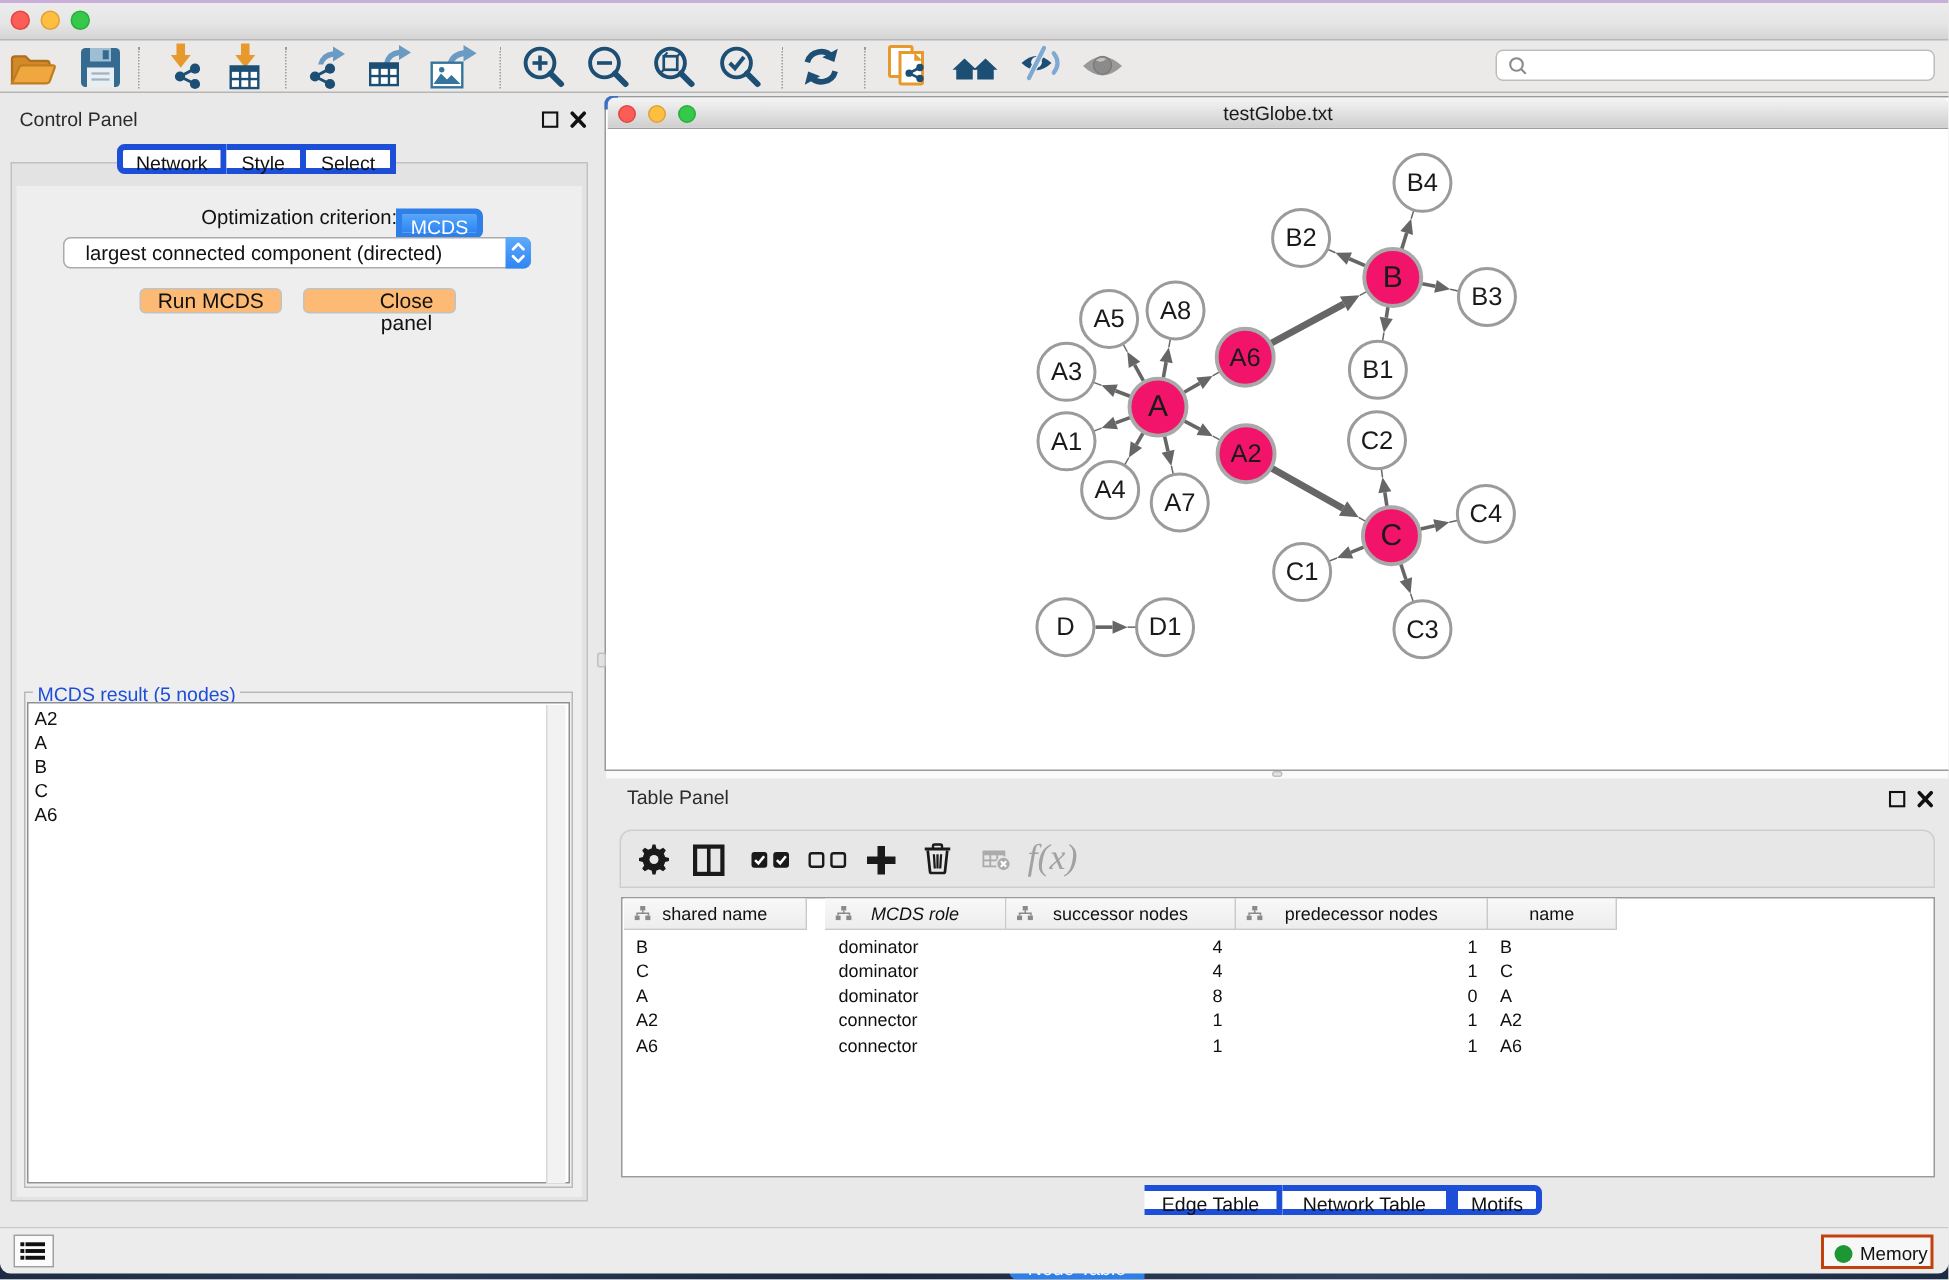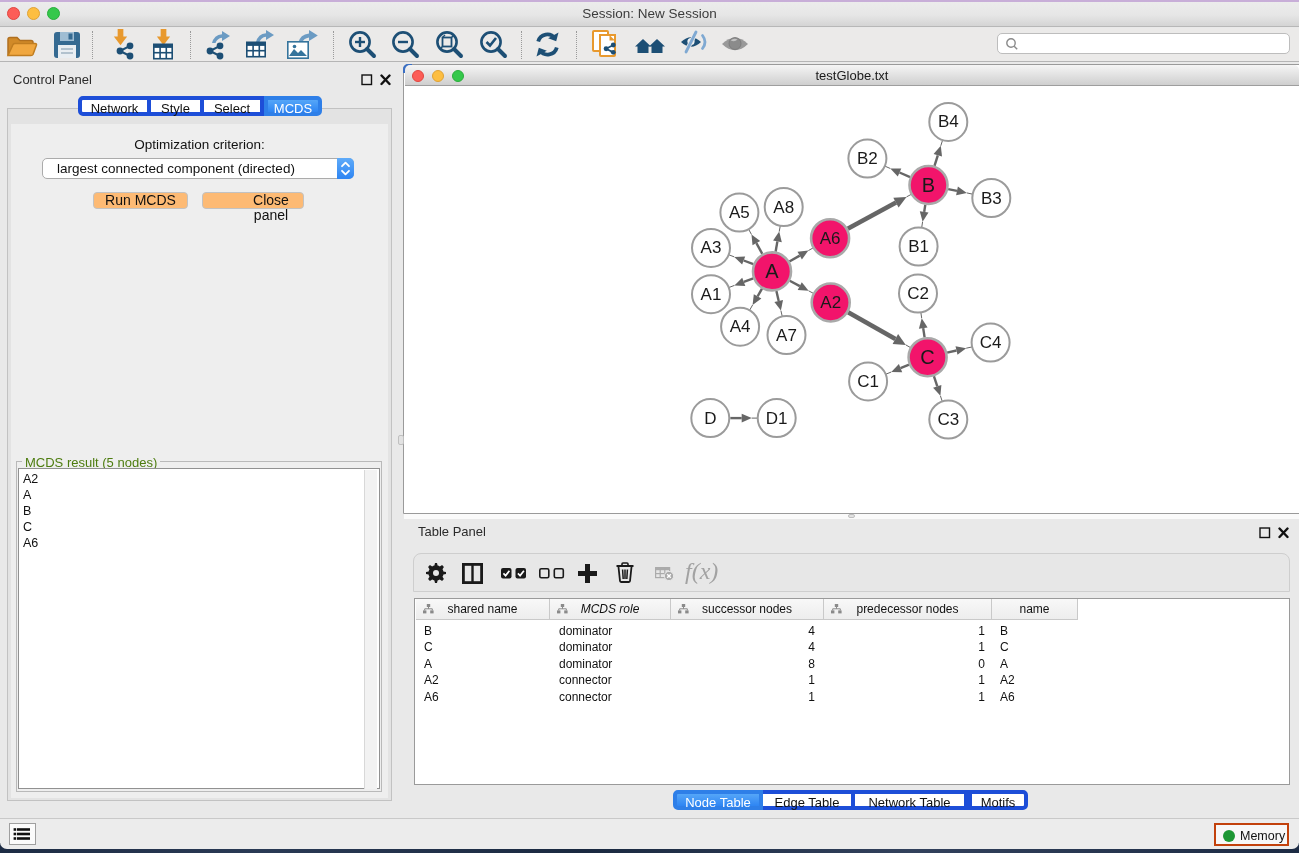--- a/index.html
+++ b/index.html
@@ -11,26 +11,26 @@
   border-bottom:1px solid #b7b7b7; border-top:2px solid #c8aed8; }
 .tl { border-radius:50%; position:absolute; }
 .title-text { width:100%; text-align:center; top:3.5px; font-size:13.5px; color:#3c3c3c; }
 .toolbar { top:28px; left:0; width:1299px; height:34px; background:#ebeae9; border-bottom:1px solid #b5b5b5; }
 .tsep { position:absolute; top:3px; height:28px; width:0; border-left:1px dotted #9a9a9a; }
 .searchbox { position:absolute; left:997px; top:5px; width:293px; height:21px; background:#fff; border:1px solid #bdbdbd; border-radius:5px; }
 
 .cp-title { top:72px; left:13px; font-size:13px; color:#2b2b2b; }
 .tabs-row { position:absolute; }
 .tab { position:absolute; height:20px; background:#fff; border:4px solid #1d4ed8; font-size:13px; color:#111; text-align:center; line-height:18px; }
-.tab.sel { background:linear-gradient(#55a6f8,#2e85f3); color:#fff; border-color:#2e7fe8; }
+.tab.sel { background:linear-gradient(#55a6f8,#2e85f3); color:#fff; border-color:#2e7fe8;margin-top:43px; }
 .content-pane { top:108px; left:7px; width:385px; height:693px; background:#e3e3e3; border:1px solid #c2c2c2; }
 .inner-panel { top:124px; left:11px; width:377px; height:674px; background:#eeeeee; }
 .btn { position:absolute; background:#fdba74; border:1px solid #c2c2c2; border-radius:4px; font-size:14px; color:#111; text-align:center; }
 .groupbox { position:absolute; border:1px solid #b9b9b9; }
-.grouplabel { position:absolute; background:#eeeeee; font-size:13px; color:#4d7c0f; padding:0 3px; }
+.grouplabel { position:absolute; background:#eeeeee; font-size:13px; color:#1d4ed8; padding:0 3px; }
 .listbox { position:absolute; background:#fff; border:1px solid #919191; font-size:12.5px; color:#111; }
 
 .netwin { top:64px; left:403px; width:969px; height:450px; background:#fff; border:1px solid #9a9a9a; border-radius:5px 5px 0 0; }
 .net-titlebar { position:absolute; top:0; left:1px; width:894px; height:21px; background:linear-gradient(#f5f5f5,#cfcfcf); border-bottom:1px solid #9e9e9e; }
 
 .tp-title { top:524px; left:418px; font-size:13px; color:#2b2b2b; }
 .tp-toolwell { top:553px; left:413px; width:877px; height:39px; background:#e7e7e7; border:1px solid #cecece; border-radius:8px 8px 0 0; }
 .tbl-wrap { top:598px; left:414px; width:876px; height:187px; background:#fff; border:1px solid #9a9a9a; }
 .th { position:absolute; top:0; height:21px; background:linear-gradient(#f8f8f8,#ededed); border-right:1px solid #c9c9c9; border-bottom:1px solid #c9c9c9; font-size:12px; color:#111; text-align:center; line-height:21px; }
 .td { position:absolute; font-size:12px; color:#111; height:16.5px; line-height:16.5px; }
@@ -39,21 +39,20 @@
 .statusbar { top:818px; left:0; width:1299px; height:31px; background:#ececec; border-top:1px solid #c9c9c9; border-radius:0 0 7px 7px; }
 .deskband { top:843px; left:0; width:1299px; height:10px; z-index:-1; background:linear-gradient(90deg,#1d2c44,#2a3a55 20%,#1a2940 45%,#32415c 70%,#1c2b44 100%); }
 </style>
 </head>
 <body>
 
 <div class="abs titlebar">
   <div class="tl" style="left:6.5px;top:5px;width:13px;height:13px;background:#fc5d57;border:1px solid #e14640;"></div>
   <div class="tl" style="left:26.5px;top:5px;width:13px;height:13px;background:#fdbe41;border:1px solid #e0a235;"></div>
   <div class="tl" style="left:46.5px;top:5px;width:13px;height:13px;background:#35c84b;border:1px solid #2aae3c;"></div>
-  <div class="abs title-text">Session: New Session</div>
 </div>
 
 <div class="abs toolbar">
   <div class="tsep" style="left:92px;"></div>
   <div class="tsep" style="left:190px;"></div>
   <div class="tsep" style="left:333px;"></div>
   <div class="tsep" style="left:521px;"></div>
   <div class="tsep" style="left:576px;"></div>
   <svg style="position:absolute;left:0;top:0" width="780" height="34" viewBox="0 0 780 34">
       <g transform="translate(5,3.5)">
@@ -396,21 +395,21 @@
 <line x1="0.6" y1="6.6" x2="14.6" y2="6.6" stroke="#ababab" stroke-width="1.2"></line>
 <circle cx="14" cy="9" r="4.6" fill="#ababab" stroke="#e7e7e7" stroke-width="1"></circle>
 <path d="M12.2 7.2 L15.8 10.8 M15.8 7.2 L12.2 10.8" stroke="#fff" stroke-width="1.4"></path>
       </g>
       <g transform="translate(271,6)">
         <text x="0" y="19" font-family="Liberation Serif, serif" font-style="italic" font-size="24" fill="#a2a2a2">f(x)</text>
       </g>
     </svg>
 </div>
 <div class="abs tbl-wrap">
-  <div class="th" style="left:1px;width:134px;"><svg width="11" height="10" viewBox="0 0 11 10" style="position:absolute;left:7px;top:5px">
+  <div class="th" style="left:1px;width:122px;"><svg width="11" height="10" viewBox="0 0 11 10" style="position:absolute;left:7px;top:5px">
         <g fill="#8a8a8a">
           <rect x="3.8" y="0" width="3.4" height="3"></rect>
           <rect x="0" y="6.4" width="3.4" height="3"></rect>
           <rect x="7.2" y="6.4" width="3.4" height="3"></rect>
         </g>
         <path d="M5.5 3 L5.5 4.8 M1.7 6.4 L1.7 4.8 L9.3 4.8 L9.3 6.4" stroke="#8a8a8a" stroke-width="1" fill="none"></path>
       </svg>shared name</div>
     <div class="th" style="left:135px;width:121px;font-style:italic;"><svg width="11" height="10" viewBox="0 0 11 10" style="position:absolute;left:7px;top:5px">
         <g fill="#8a8a8a">
           <rect x="3.8" y="0" width="3.4" height="3"></rect>

